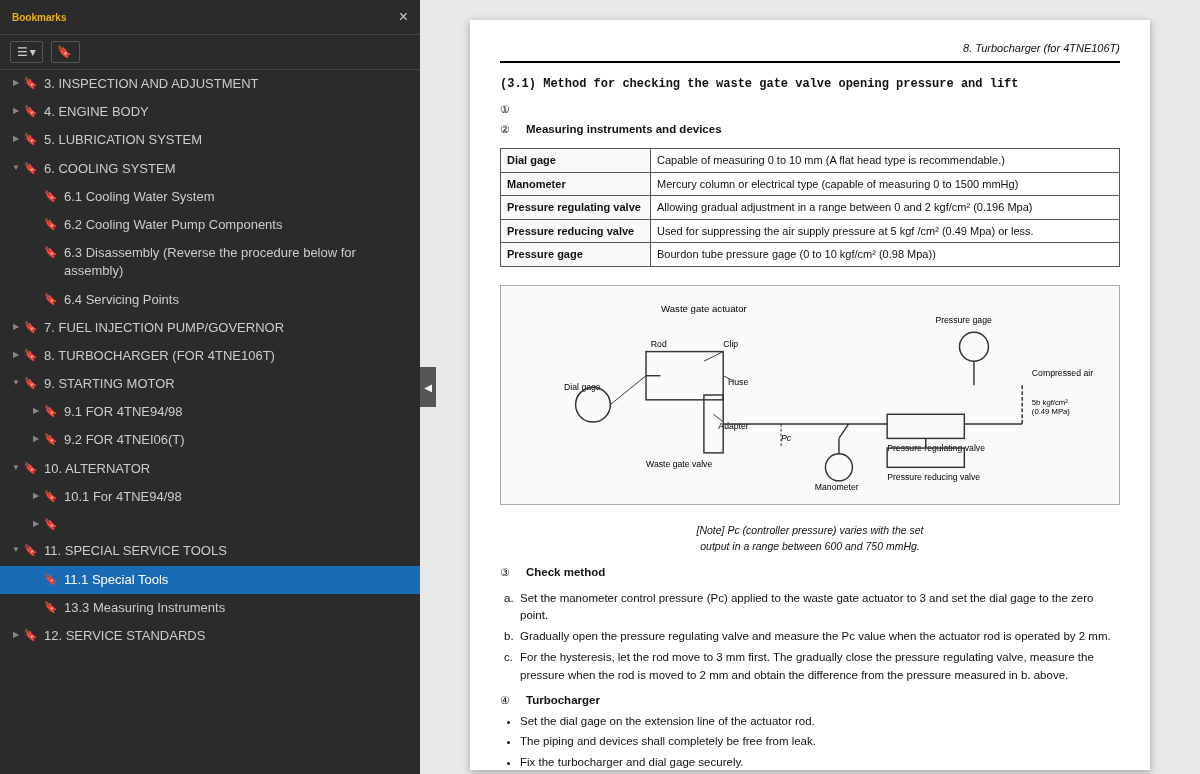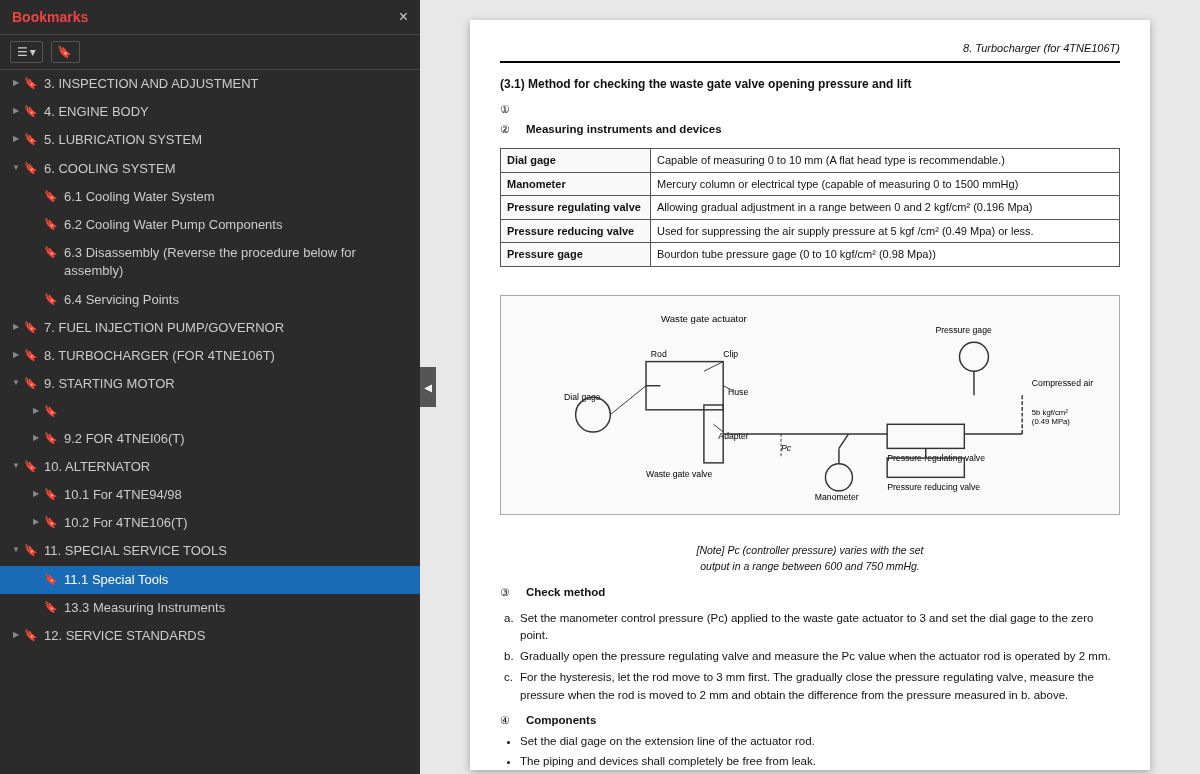--- a/index.html
+++ b/index.html
@@ -20,22 +20,22 @@
     #sidebar-header {
       display: flex;
       align-items: center;
       justify-content: space-between;
       padding: 8px 12px;
       background: #2b2b2b;
       border-bottom: 1px solid #444;
     }
 
     #sidebar-title {
-      color: #ef4444;
-      font-size: 14px;
+      color: #eab308;
+      font-size: 10px;
       font-weight: bold;
     }
 
     #sidebar-close {
       color: #aaa;
       cursor: pointer;
       font-size: 16px;
       background: none;
       border: none;
       color: #ccc;
@@ -156,20 +156,21 @@
       font-size: 11px;
       margin-bottom: 12px;
       border-bottom: 2px solid #000;
       padding-bottom: 4px;
     }
 
     .section-title {
       font-weight: bold;
       margin-bottom: 8px;
       font-size: 12px;
+      font-family: Liberation Mono, monospace;
     }
 
     .numbered-item {
       display: flex;
       gap: 8px;
       margin-bottom: 4px;
     }
 
     .circle-num {
       min-width: 18px;
@@ -190,21 +191,21 @@
     }
 
     table.equip-table td:first-child {
       font-weight: bold;
       width: 150px;
       background: #f9f9f9;
     }
 
     .diagram-container {
       border: 1px solid #aaa;
-      margin: 28px 0;
+      margin: 18px 0;
       padding: 10px;
       position: relative;
       height: 220px;
       background: #fafafa;
     }
 
     .note-text {
       font-style: italic;
       font-size: 10.5px;
       text-align: center;
@@ -344,40 +345,40 @@
         <span class="bookmark-text">8.  TURBOCHARGER  (FOR  4TNE106T)</span>
       </div>
       <div class="bookmark-item" style="padding-left: 8px;">
         <span class="expand-arrow" style="font-size: 8px;">▼</span>
         <span class="bookmark-icon" style="font-size: 11px;">🔖</span>
         <span class="bookmark-text">9.  STARTING MOTOR</span>
       </div>
       <div class="bookmark-item" style="padding-left: 28px;">
         <span class="expand-arrow" style="font-size: 8px;">▶</span>
         <span class="bookmark-icon" style="font-size: 11px;">🔖</span>
+        <span class="bookmark-text">9.1 FOR 4TNE94/98</span>
       </div>
       <div class="bookmark-item" style="padding-left: 28px;">
         <span class="expand-arrow" style="font-size: 8px;">▶</span>
         <span class="bookmark-icon" style="font-size: 11px;">🔖</span>
         <span class="bookmark-text">9.2 FOR 4TNEI06(T)</span>
       </div>
       <div class="bookmark-item" style="padding-left: 8px;">
         <span class="expand-arrow" style="font-size: 8px;">▼</span>
         <span class="bookmark-icon" style="font-size: 11px;">🔖</span>
         <span class="bookmark-text">10.  ALTERNATOR</span>
       </div>
       <div class="bookmark-item" style="padding-left: 28px;">
         <span class="expand-arrow" style="font-size: 8px;">▶</span>
         <span class="bookmark-icon" style="font-size: 11px;">🔖</span>
         <span class="bookmark-text">10.1 For 4TNE94/98</span>
       </div>
       <div class="bookmark-item" style="padding-left: 28px;">
         <span class="expand-arrow" style="font-size: 8px;">▶</span>
         <span class="bookmark-icon" style="font-size: 11px;">🔖</span>
-        <span class="bookmark-text">10.2 For 4TNE106(T)</span>
       </div>
       <div class="bookmark-item" style="padding-left: 8px;">
         <span class="expand-arrow" style="font-size: 8px;">▼</span>
         <span class="bookmark-icon" style="font-size: 11px;">🔖</span>
         <span class="bookmark-text">11.  SPECIAL SERVICE TOOLS</span>
       </div>
       <div class="bookmark-item active" style="padding-left: 28px;">
         <span class="expand-arrow"></span>
         <span class="bookmark-icon" style="font-size: 11px;">🔖</span>
         <span class="bookmark-text">11.1 Special Tools</span>
@@ -514,21 +515,21 @@
         <ul class="alpha-list">
           <li class="alpha-a">Set the manometer control pressure (Pc) applied to the waste gate actuator to 3 and set the dial gage to the zero point.</li>
           <li class="alpha-b">Gradually open the pressure regulating valve and measure the Pc value when the actuator rod is operated by 2 mm.</li>
           <li class="alpha-c">For the hysteresis, let the rod move to 3 mm first.  The gradually close the pressure regulating valve, measure the pressure when the rod is moved to 2 mm and obtain the difference from the pressure measured in b. above.</li>
         </ul>
       </div>
 
       <div class="check-section">
         <div class="numbered-item" style="margin-top:8px;">
           <span class="circle-num">④</span>
-          <strong>Components</strong>
+          <strong>Turbocharger</strong>
         </div>
         <ul class="bullet-list" id="precautions-list">
         <li>Set the dial gage on the extension line of the actuator rod.</li>
             <li>The piping and devices shall completely be free from leak.</li>
             <li>Fix the turbocharger and dial gage securely.</li>
           </ul>
       </div>
 
     </div>
   </div>

